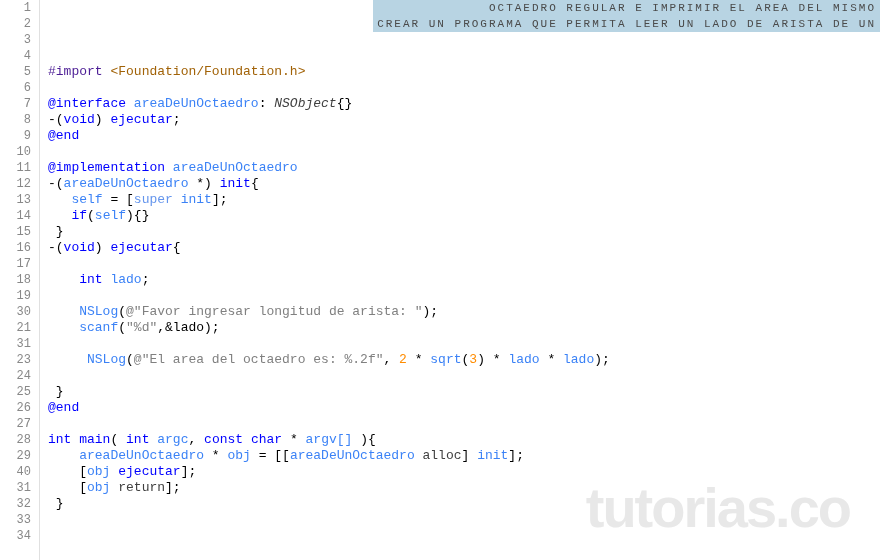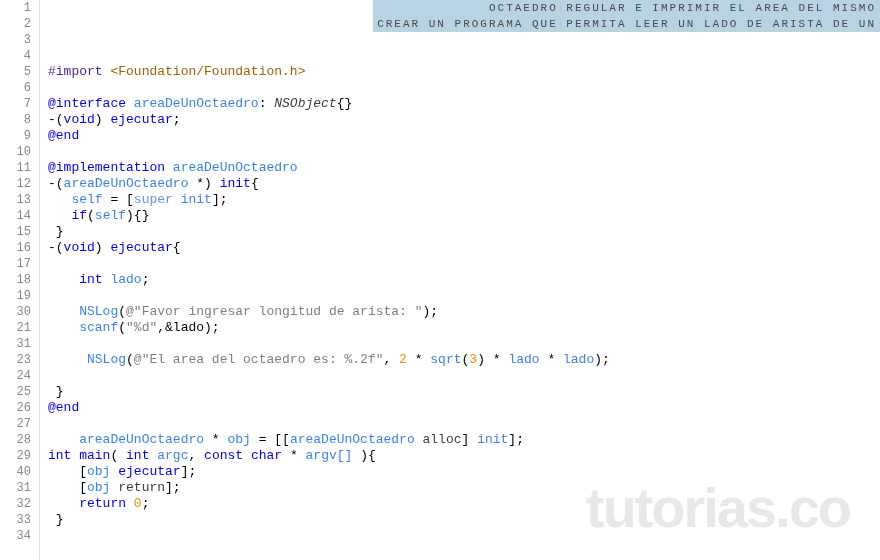--- a/index.html
+++ b/index.html
@@ -141,21 +141,20 @@
     <div class="line">    <span class="kw-blue">int</span> <span class="ident">lado</span>;</div>
     <div class="line"></div>
     <div class="line">    <span class="ident">NSLog</span>(<span class="str">@"Favor ingresar longitud de arista: "</span>);</div>
     <div class="line">    <span class="ident">scanf</span>(<span class="str">"%d"</span><span>,&amp;lado);</span></div>
     <div class="line"></div>
     <div class="line">     <span class="ident">NSLog</span>(<span class="str">@"El area del octaedro es: %.2f"</span>, <span class="num">2</span> * <span class="ident">sqrt</span>(<span class="num">3</span>) * <span class="ident">lado</span> * <span class="ident">lado</span>);</div>
     <div class="line"></div>
     <div class="line"> }</div>
     <div class="line"><span class="kw-blue">@end</span></div>
     <div class="line"></div>
+    <div class="line"><span class="kw-blue">int</span> <span class="kw-blue">main</span>( <span class="kw-blue">int</span> <span class="ident">argc</span>, <span class="kw-blue">const</span> <span class="kw-blue">char</span> * <span class="ident">argv[] </span>){</div>
     <div class="line">    <span class="ident">areaDeUnOctaedro</span> * <span class="ident">obj</span> = [[<span class="ident">areaDeUnOctaedro</span> <span class="kw-cyan">alloc</span>] <span class="ident">init</span>];</div>
-    <div class="line"><span class="kw-blue">int</span> <span class="kw-blue">main</span>( <span class="kw-blue">int</span> <span class="ident">argc</span>, <span class="kw-blue">const</span> <span class="kw-blue">char</span> * <span class="ident">argv[] </span>){</div>
     <div class="line">    [<span class="ident">obj</span> <span class="kw-blue">ejecutar</span>];</div>
     <div class="line">    [<span class="ident">obj</span> <span class="kw-cyan">return</span>];</div>
-    <div class="line">    <span class="kw-blue">return</span> <span class="num">0</span>;</div>
     <div class="line"> }</div>
     <div class="watermark">tutorias.co</div>
   </div>
 </div>
 
 </body></html>

